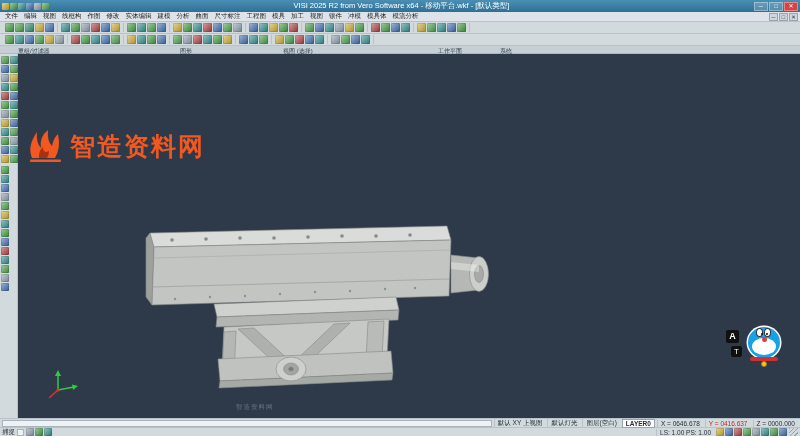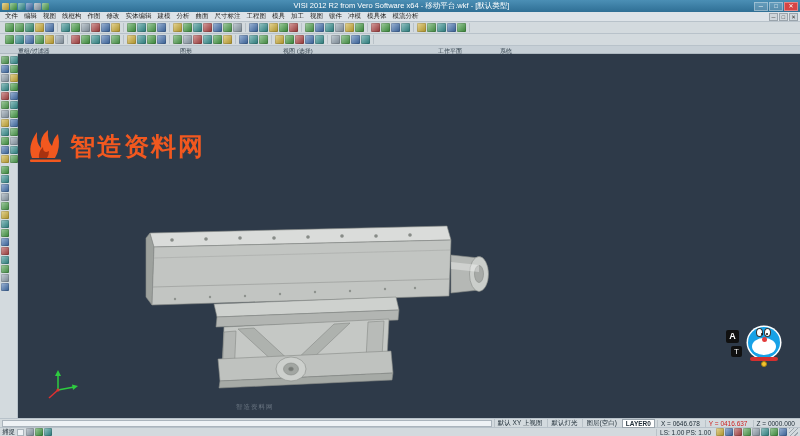--- a/index.html
+++ b/index.html
@@ -83,21 +83,21 @@
 
   <div class="titlebar">
     <div class="qat" id="qat">
         <div class="qicon" style="background: linear-gradient(135deg, rgba(255, 255, 255, 0.5), rgba(0, 0, 0, 0.18)), rgb(207, 174, 47);"></div>
         <div class="qicon" style="background: linear-gradient(135deg, rgba(255, 255, 255, 0.5), rgba(0, 0, 0, 0.18)), rgb(63, 156, 63);"></div>
         <div class="qicon" style="background: linear-gradient(135deg, rgba(255, 255, 255, 0.5), rgba(0, 0, 0, 0.18)), rgb(47, 143, 143);"></div>
         <div class="qicon" style="background: linear-gradient(135deg, rgba(255, 255, 255, 0.5), rgba(0, 0, 0, 0.18)), rgb(63, 111, 176);"></div>
         <div class="qicon" style="background: linear-gradient(135deg, rgba(255, 255, 255, 0.5), rgba(0, 0, 0, 0.18)), rgb(143, 160, 174);"></div>
         <div class="qicon" style="background: linear-gradient(135deg, rgba(255, 255, 255, 0.5), rgba(0, 0, 0, 0.18)), rgb(73, 160, 73);"></div>
       </div>
-    <div class="title">VISI 2012 R2 from Vero Software x64 - 移动平台.wkf - [默认类型]</div>
+    <div class="title">VISI 2025 R2 from Vero Software x64 - 移动平台.wkf - [默认类型]</div>
     <div class="winbtns">
       <div class="wbtn">─</div>
       <div class="wbtn">□</div>
       <div class="wbtn close">✕</div>
     </div>
   </div>
 
   <div class="menubar">
     <div class="menuitems" id="menuItems">
         <span class="mitem">文件</span>

